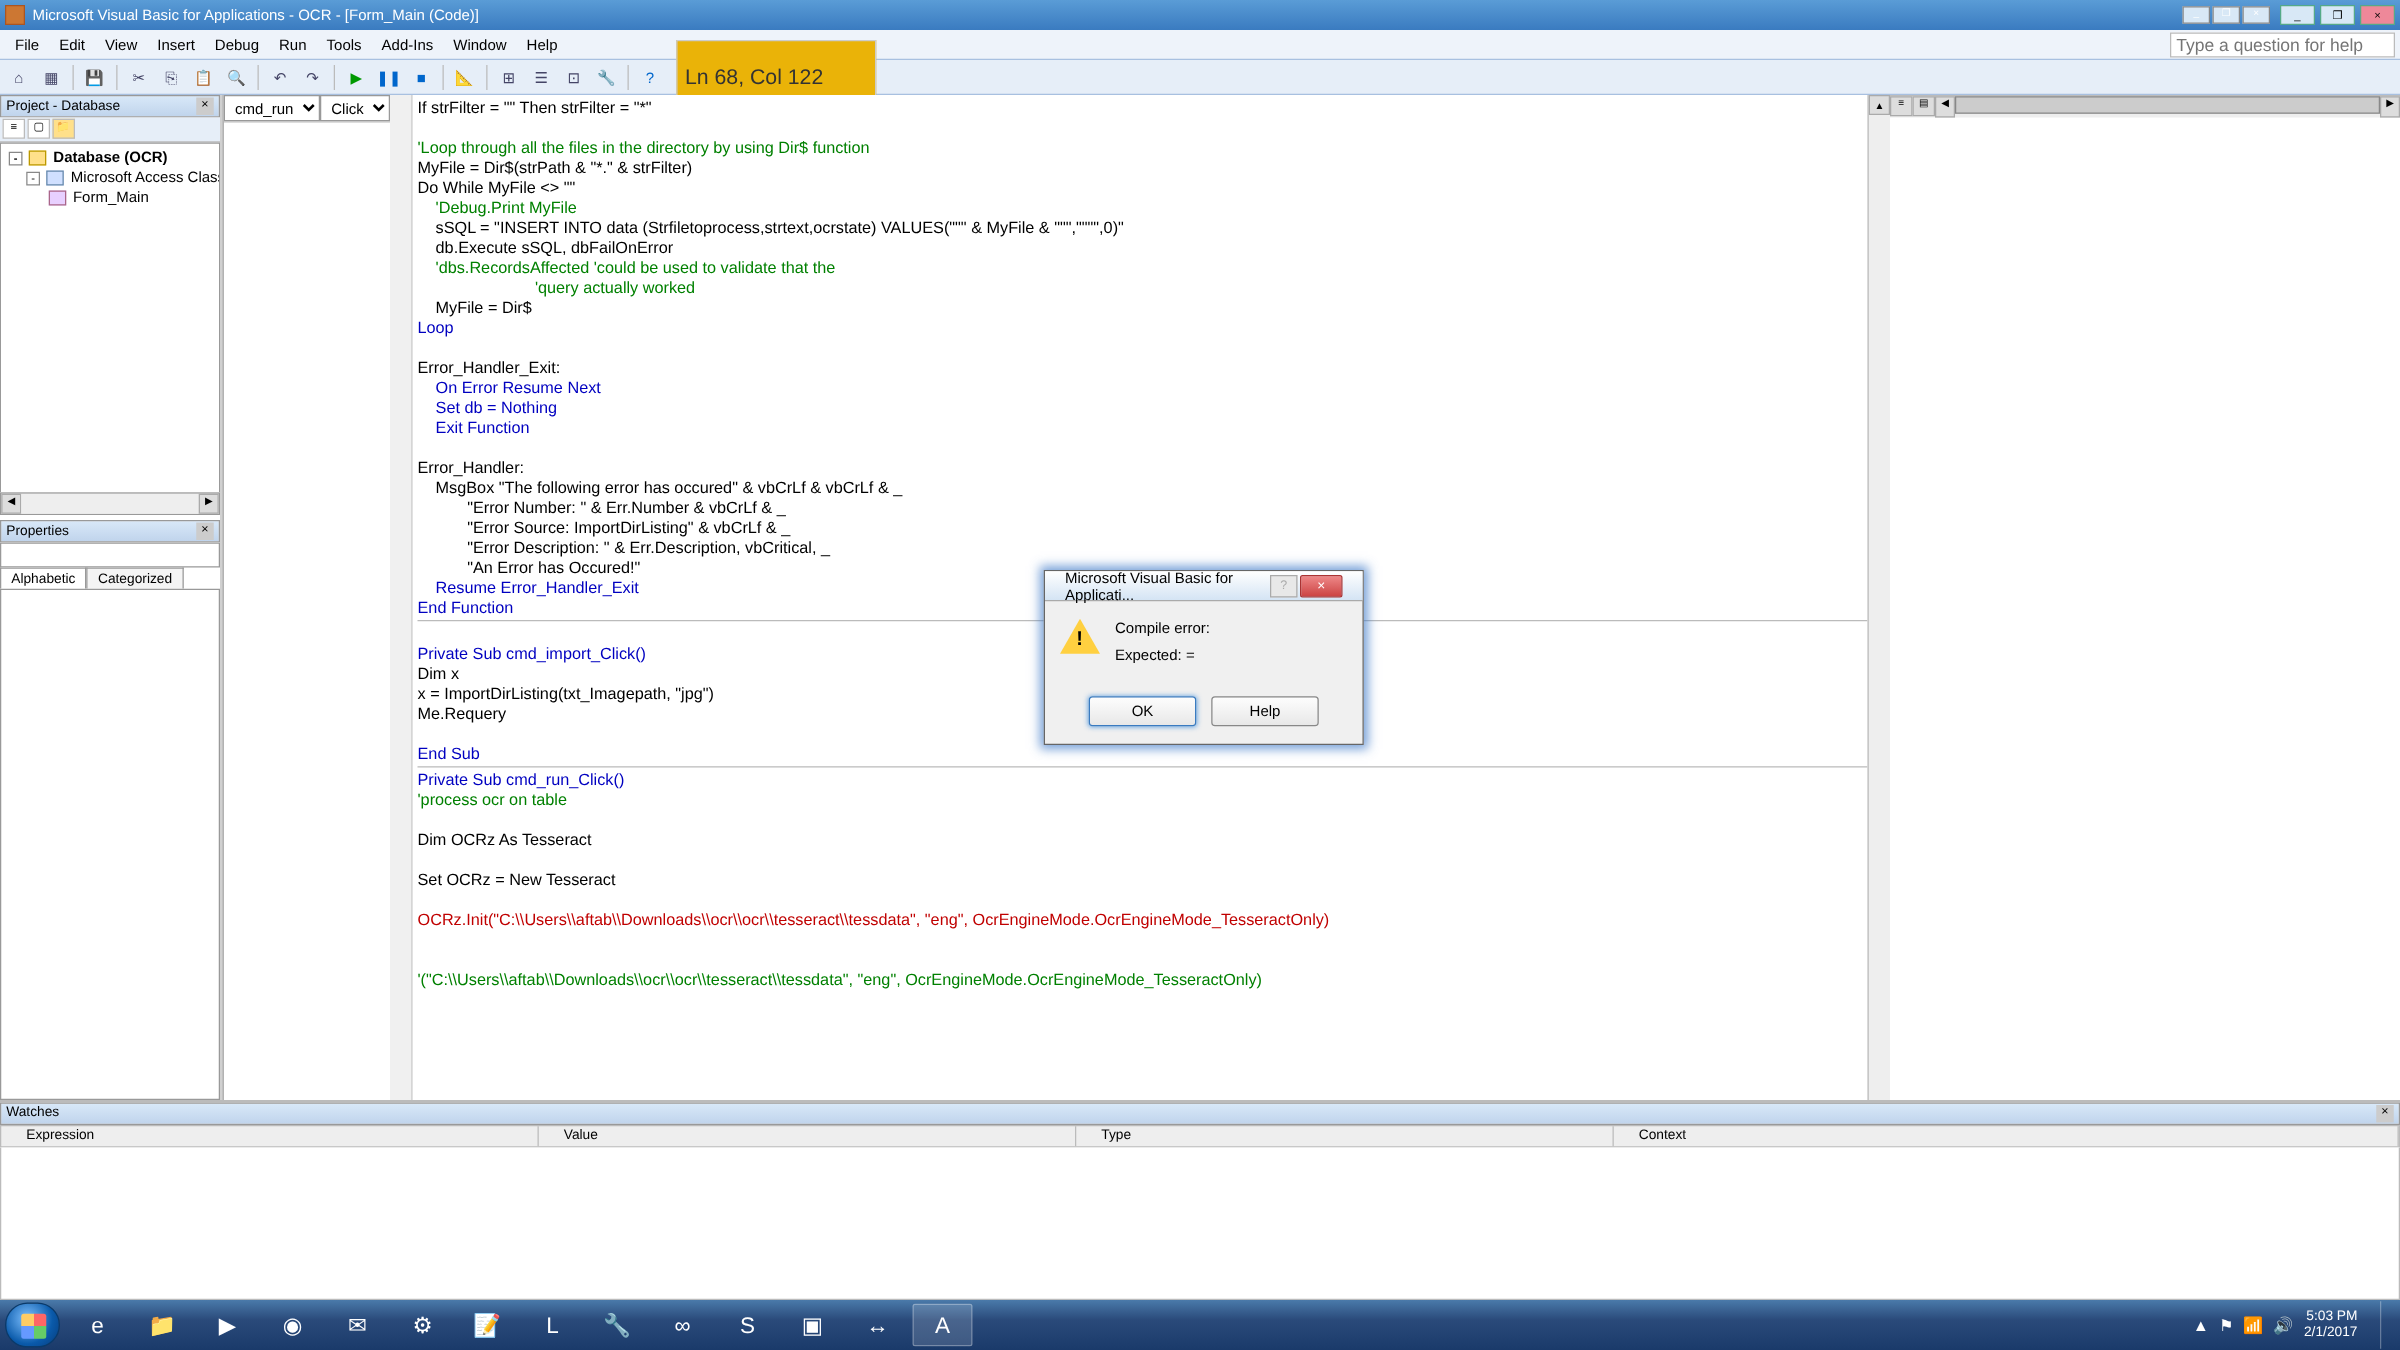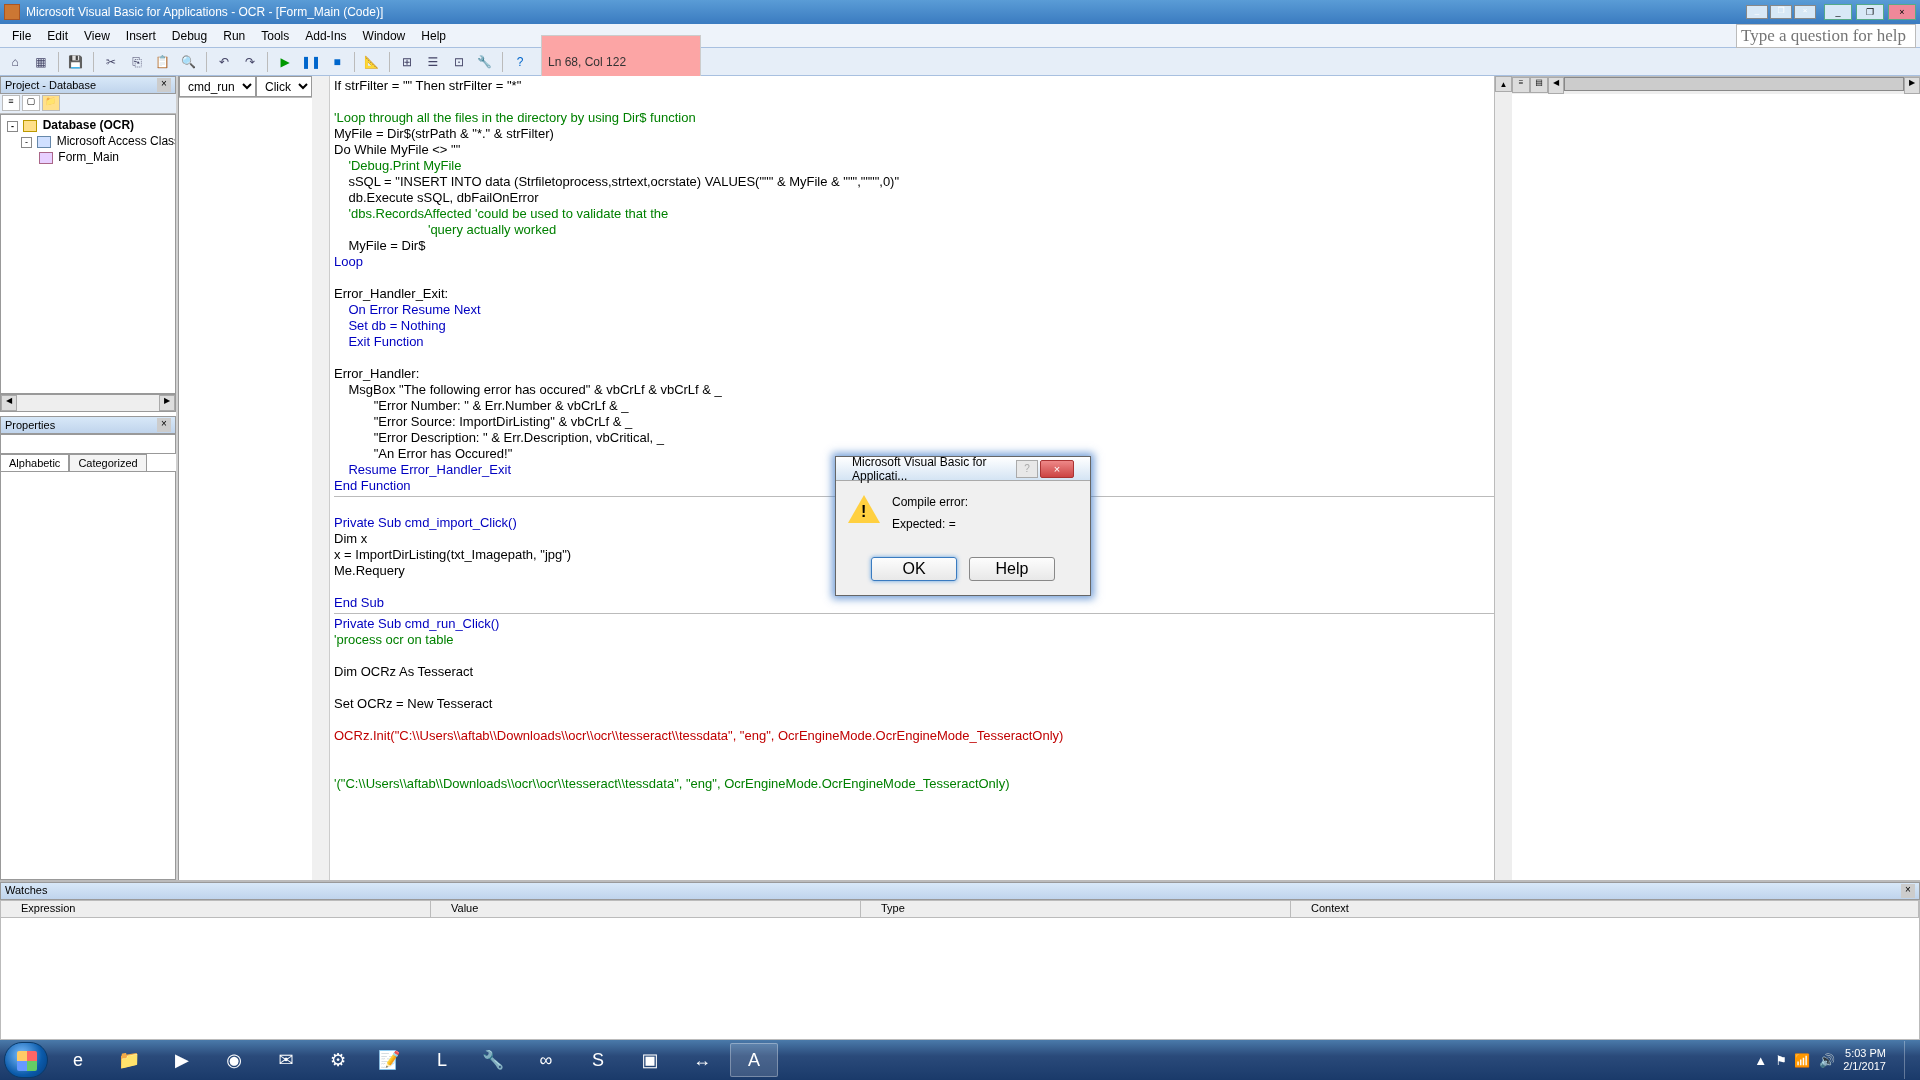--- a/index.html
+++ b/index.html
@@ -12,27 +12,27 @@
 .win-controls { display: flex; gap: 4px; }
 .win-btn { width: 28px; height: 16px; background: #d8e8f6; border: 1px solid #5a8; font-size: 9px; text-align: center; line-height: 14px; cursor: pointer; color: #000; }
 .win-btn.close { background: #e89; }
 .mdi-controls { display: flex; gap: 2px; margin-right: 8px; }
 .mdi-btn { width: 22px; height: 14px; background: #d8e8f6; border: 1px solid #888; font-size: 8px; text-align: center; cursor: pointer; }
 
 
 .menubar { height: 24px; background: #eef3fa; border-bottom: 1px solid #a8c0e0; display: flex; align-items: center; padding: 0 4px; font-size: 12px; }
 .menubar span { padding: 2px 8px; cursor: pointer; }
 .menubar .help-q { margin-left: auto; }
-.menubar .help-q input { width: 180px; font-size: 17px; color: #999; border: 1px solid #bbb; padding: 1px 4px; font-family: Liberation Serif, serif; }
+.menubar .help-q input { width: 180px; font-size: 14px; color: #999; border: 1px solid #bbb; padding: 1px 4px; }
 
 
 .toolbar { height: 28px; background: #e6eef8; border-bottom: 1px solid #a8c0e0; display: flex; align-items: center; padding: 0 4px; gap: 4px; }
 .tbtn { width: 22px; height: 22px; display: flex; align-items: center; justify-content: center; cursor: pointer; font-size: 12px; color: #446; border: 1px solid transparent; }
 .tsep { width: 1px; height: 20px; background: #bbb; margin: 0 2px; }
-.tlabel { margin-left: 6px; font-size: 12px; color: #333; padding: 19px 6px; border: 1px solid #ccc; background: #fca5a5; width: 160px; }
+.tlabel { margin-left: 6px; font-size: 17px; color: #333; padding: 19px 6px; border: 1px solid #ccc; background: #eab308; width: 160px; }
 
 
 .workspace { position: absolute; top: 76px; left: 0; right: 0; bottom: 40px; display: flex; flex-direction: column; }
 .upper { flex: 1; display: flex; min-height: 0; }
 
 
 .left-col { width: 178px; display: flex; flex-direction: column; border-right: 2px solid #d0d0d0; }
 .panel-hdr { height: 18px; background: linear-gradient(#d8e8f8, #c0d4ec); border: 1px solid #999; font-size: 11px; padding: 1px 4px; display: flex; align-items: center; }
 .panel-hdr .x { margin-left: auto; width: 14px; height: 14px; background: #ccc; text-align: center; line-height: 12px; cursor: pointer; font-size: 10px; }
 .proj-toolbar { height: 20px; background: #e6eef8; border-bottom: 1px solid #bbb; display: flex; gap: 2px; padding: 1px 2px; }
@@ -95,21 +95,21 @@
 .dlg-title .t { flex: 1; }
 .dlg-title .xb { width: 34px; height: 18px; background: linear-gradient(#e88, #c44); color: #fff; border: 1px solid #a33; border-radius: 2px; text-align: center; line-height: 16px; cursor: pointer; font-size: 11px; margin-left: 2px; }
 .dlg-title .mb { width: 22px; height: 18px; background: #e8e8e8; border: 1px solid #aaa; text-align: center; line-height: 16px; font-size: 10px; color: #aaa; }
 .dlg-body { padding: 14px 12px 10px 12px; font-size: 12px; display: flex; gap: 12px; }
 .warn-ico { width: 32px; height: 32px; flex-shrink: 0; position: relative; }
 .warn-ico::before { content: ""; position: absolute; left: 0; top: 0; border-left: 16px solid transparent; border-right: 16px solid transparent; border-bottom: 28px solid #ffd040; }
 .warn-ico::after { content: "!"; position: absolute; left: 13px; top: 8px; font-weight: bold; font-size: 16px; color: #000; }
 .dlg-msg { flex: 1; }
 .dlg-msg div { margin-bottom: 8px; }
 .dlg-btns { display: flex; justify-content: center; gap: 12px; padding: 8px 0 14px; }
-.dlg-btns button { width: 86px; height: 24px; font-size: 16px; background: linear-gradient(#fdfdfd, #e8e8e8); border: 1px solid #888; border-radius: 3px; cursor: pointer; }
+.dlg-btns button { width: 86px; height: 24px; font-size: 12px; background: linear-gradient(#fdfdfd, #e8e8e8); border: 1px solid #888; border-radius: 3px; cursor: pointer; }
 .dlg-btns button.default { border: 1px solid #3a7bc0; box-shadow: 0 0 4px rgba(60,140,220,0.8); }
 
 
 .taskbar { position: absolute; left: 0; right: 0; bottom: 0; height: 40px; background: linear-gradient(#4a7aaa, #2a4a7a 40%, #1a3a6a); display: flex; align-items: center; padding: 0 4px; }
 .start-orb { width: 44px; height: 36px; border-radius: 22px; background: radial-gradient(circle at 40% 35%, #7ec0ff, #0a5aaa 60%, #063a7a); border: 1px solid #0a3a6a; cursor: pointer; position: relative; }
 .start-orb::after { content: ""; position: absolute; left: 12px; top: 8px; width: 20px; height: 20px; background: conic-gradient(#f66 0 25%, #6c6 25% 50%, #69f 50% 75%, #fc6 75%); border-radius: 2px; }
 .task-icons { display: flex; gap: 4px; margin-left: 6px; }
 .tb-icon { width: 48px; height: 34px; border: 1px solid transparent; display: flex; align-items: center; justify-content: center; cursor: pointer; font-size: 18px; color: #fff; border-radius: 2px; }
 .tb-icon.active { background: rgba(255,255,255,0.15); border: 1px solid rgba(255,255,255,0.3); }
 .tray { margin-left: auto; display: flex; align-items: center; gap: 8px; color: #fff; font-size: 11px; }

